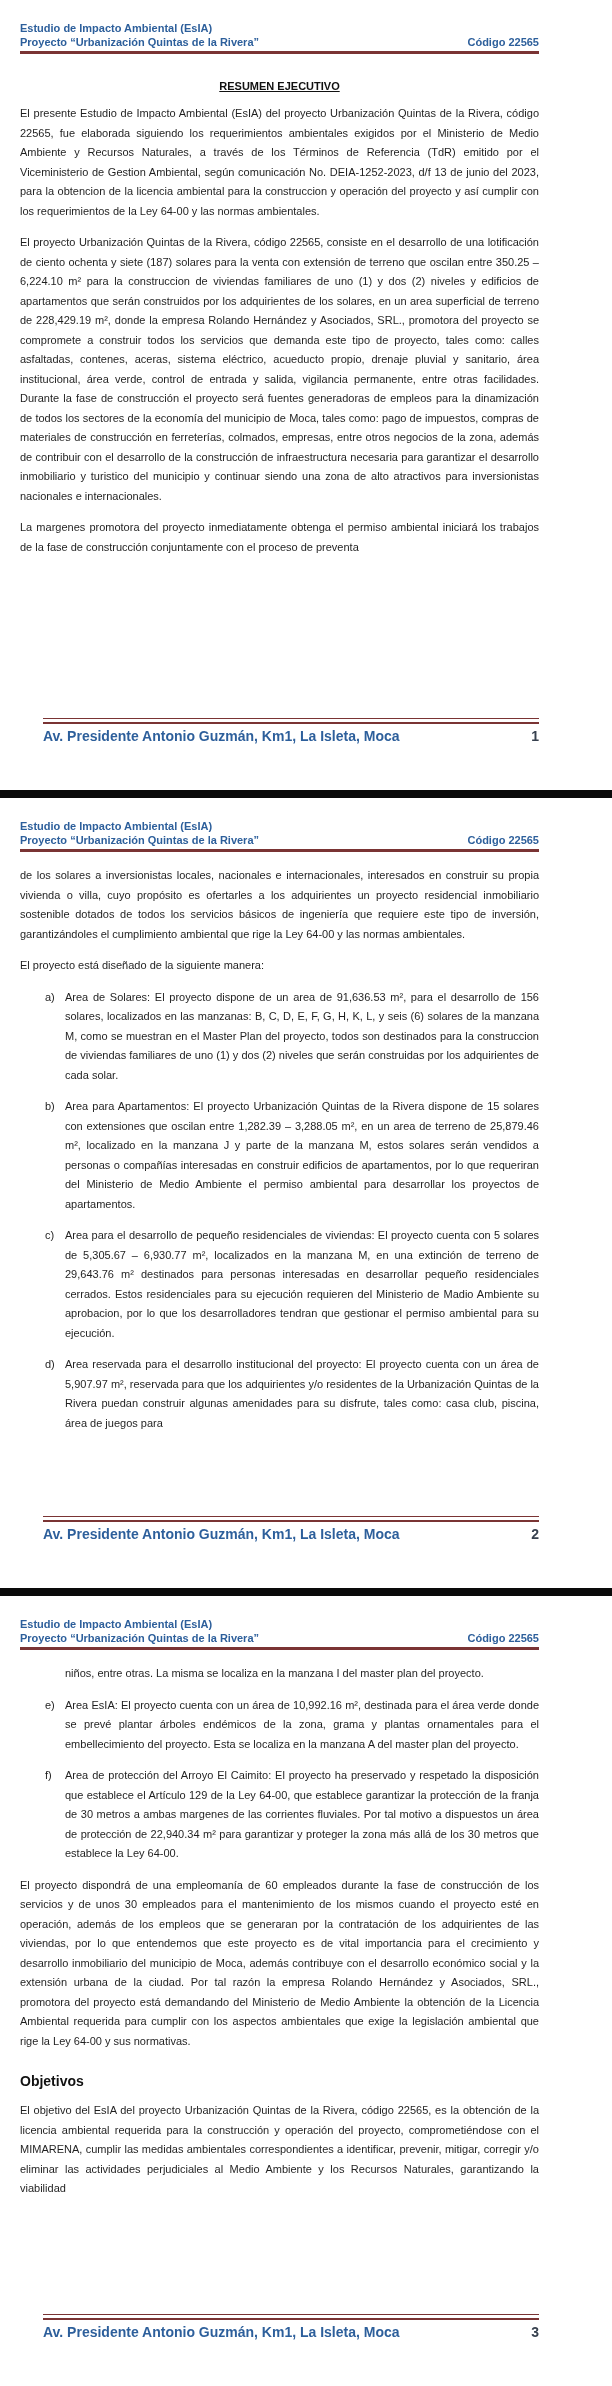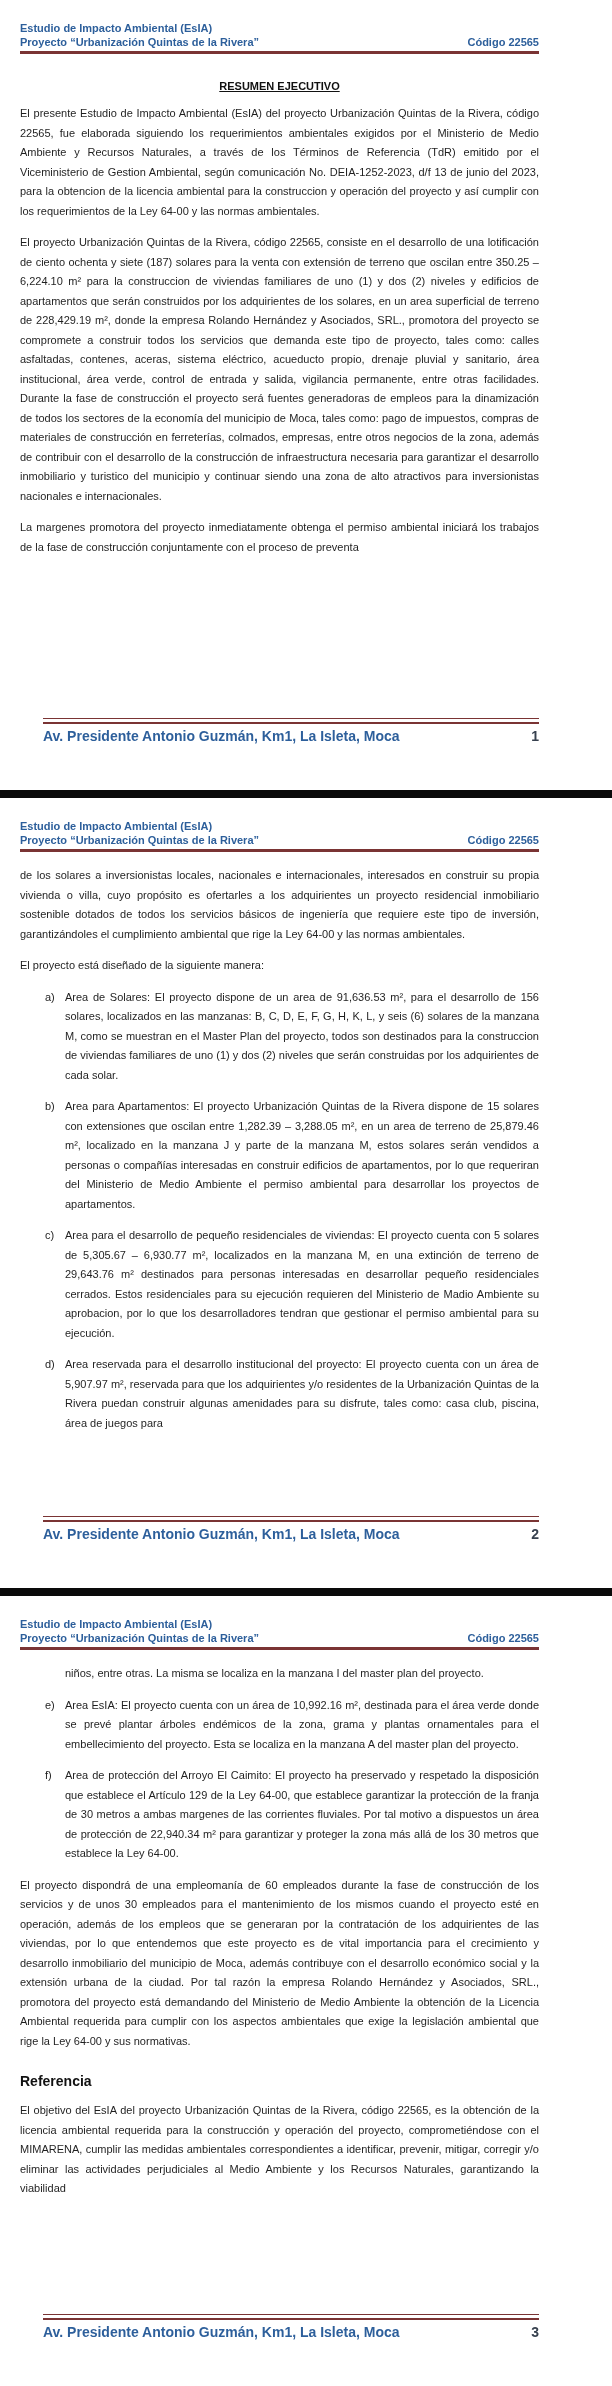--- a/index.html
+++ b/index.html
@@ -127,21 +127,21 @@
       <div class="para indent" style="margin-top: 14px;"><span>niños, entre otras. La misma se localiza en la manzana I del master plan del proyecto.</span></div>
       <div class="list-item">
         <div class="list-marker">e)</div>
         <div class="list-text"><span class="b">Area EsIA: </span><span>El proyecto cuenta con un área de 10,992.16 m², destinada para el área verde donde se prevé plantar árboles endémicos de la zona, grama y plantas ornamentales para el embellecimiento del proyecto. Esta se localiza en la manzana </span><span class="b">A</span><span> del master plan del proyecto.</span></div>
       </div>
       <div class="list-item">
         <div class="list-marker">f)</div>
         <div class="list-text"><span class="b">Area de protección del Arroyo El Caimito: </span><span>El proyecto ha preservado y respetado la disposición que establece el Artículo 129 de la Ley 64-00, que establece garantizar la protección de la franja de 30 metros a ambas margenes de las corrientes fluviales. Por tal motivo a dispuestos un área de protección de 22,940.34 m² para garantizar y proteger la zona más allá de los 30 metros que establece la Ley 64-00.</span></div>
       </div>
       <div class="para"><span>El proyecto dispondrá de una empleomanía de 60 empleados durante la fase de construcción de los servicios y de unos 30 empleados para el mantenimiento de los mismos cuando el proyecto esté en operación, además de los empleos que se generaran por la contratación de los adquirientes de las viviendas, por lo que entendemos que este proyecto es de vital importancia para el crecimiento y desarrollo inmobiliario del municipio de Moca, además contribuye con el desarrollo económico social y la extensión urbana de la ciudad. Por tal razón la empresa Rolando Hernández y Asociados, SRL., promotora del proyecto está demandando del Ministerio de Medio Ambiente la obtención de la Licencia Ambiental requerida para cumplir con los aspectos ambientales que exige la legislación ambiental que rige la Ley 64-00 y sus normativas.</span></div>
-      <div class="heading">Referencia</div>
+      <div class="heading">Objetivos</div>
       <div class="para"><span>El objetivo del EsIA del proyecto Urbanización Quintas de la Rivera, código 22565, es la obtención de la licencia ambiental requerida para la construcción y operación del proyecto, comprometiéndose con el MIMARENA, cumplir las medidas ambientales correspondientes a identificar, prevenir, mitigar, corregir y/o eliminar las actividades perjudiciales al Medio Ambiente y los Recursos Naturales, garantizando la viabilidad</span></div>
       <div class="page-footer">
         <div class="footer-rule"></div>
         <div class="footer-row">
           <span class="footer-address">Av. Presidente Antonio Guzmán, Km1, La Isleta, Moca</span>
           <span class="footer-page">3</span>
         </div>
       </div>
     </div>
   </div>

